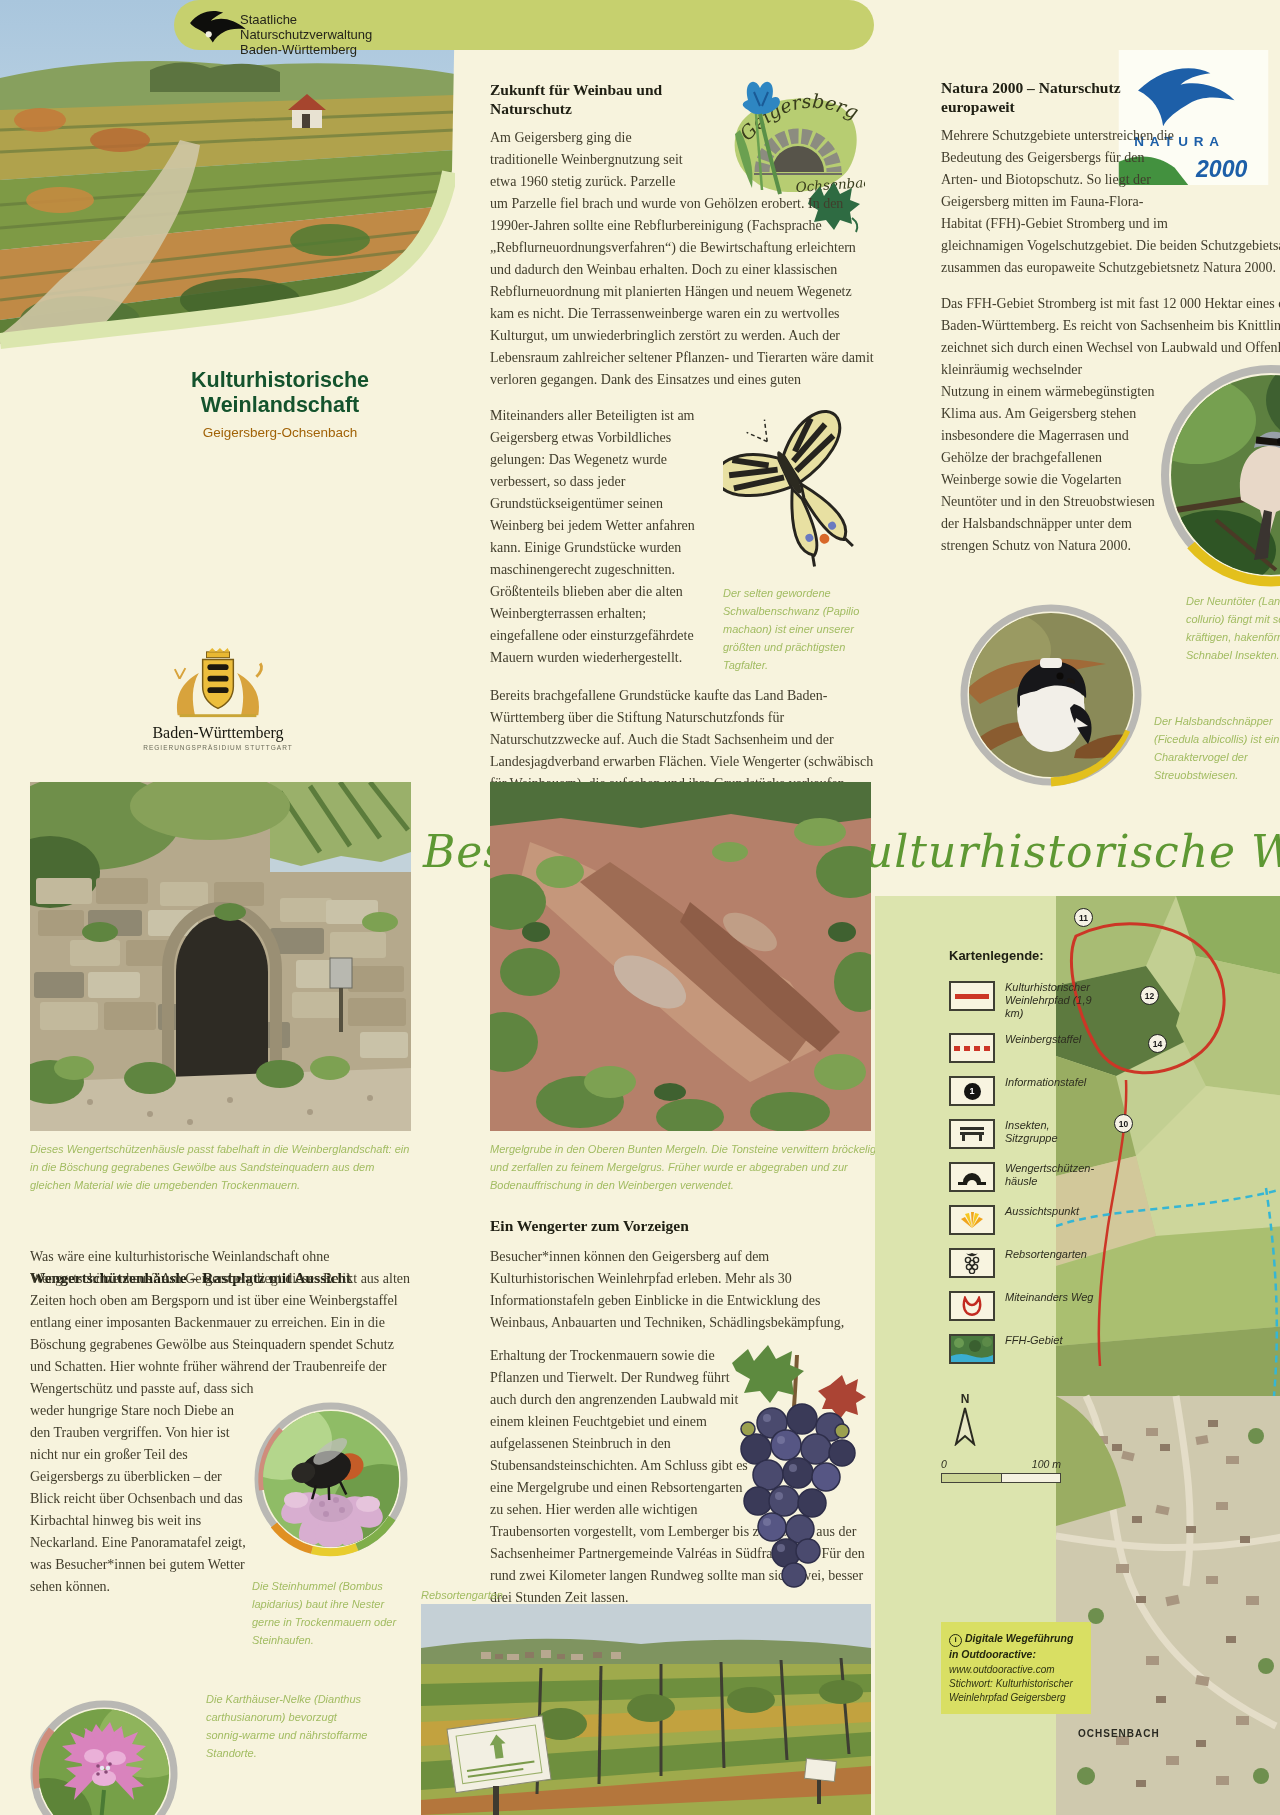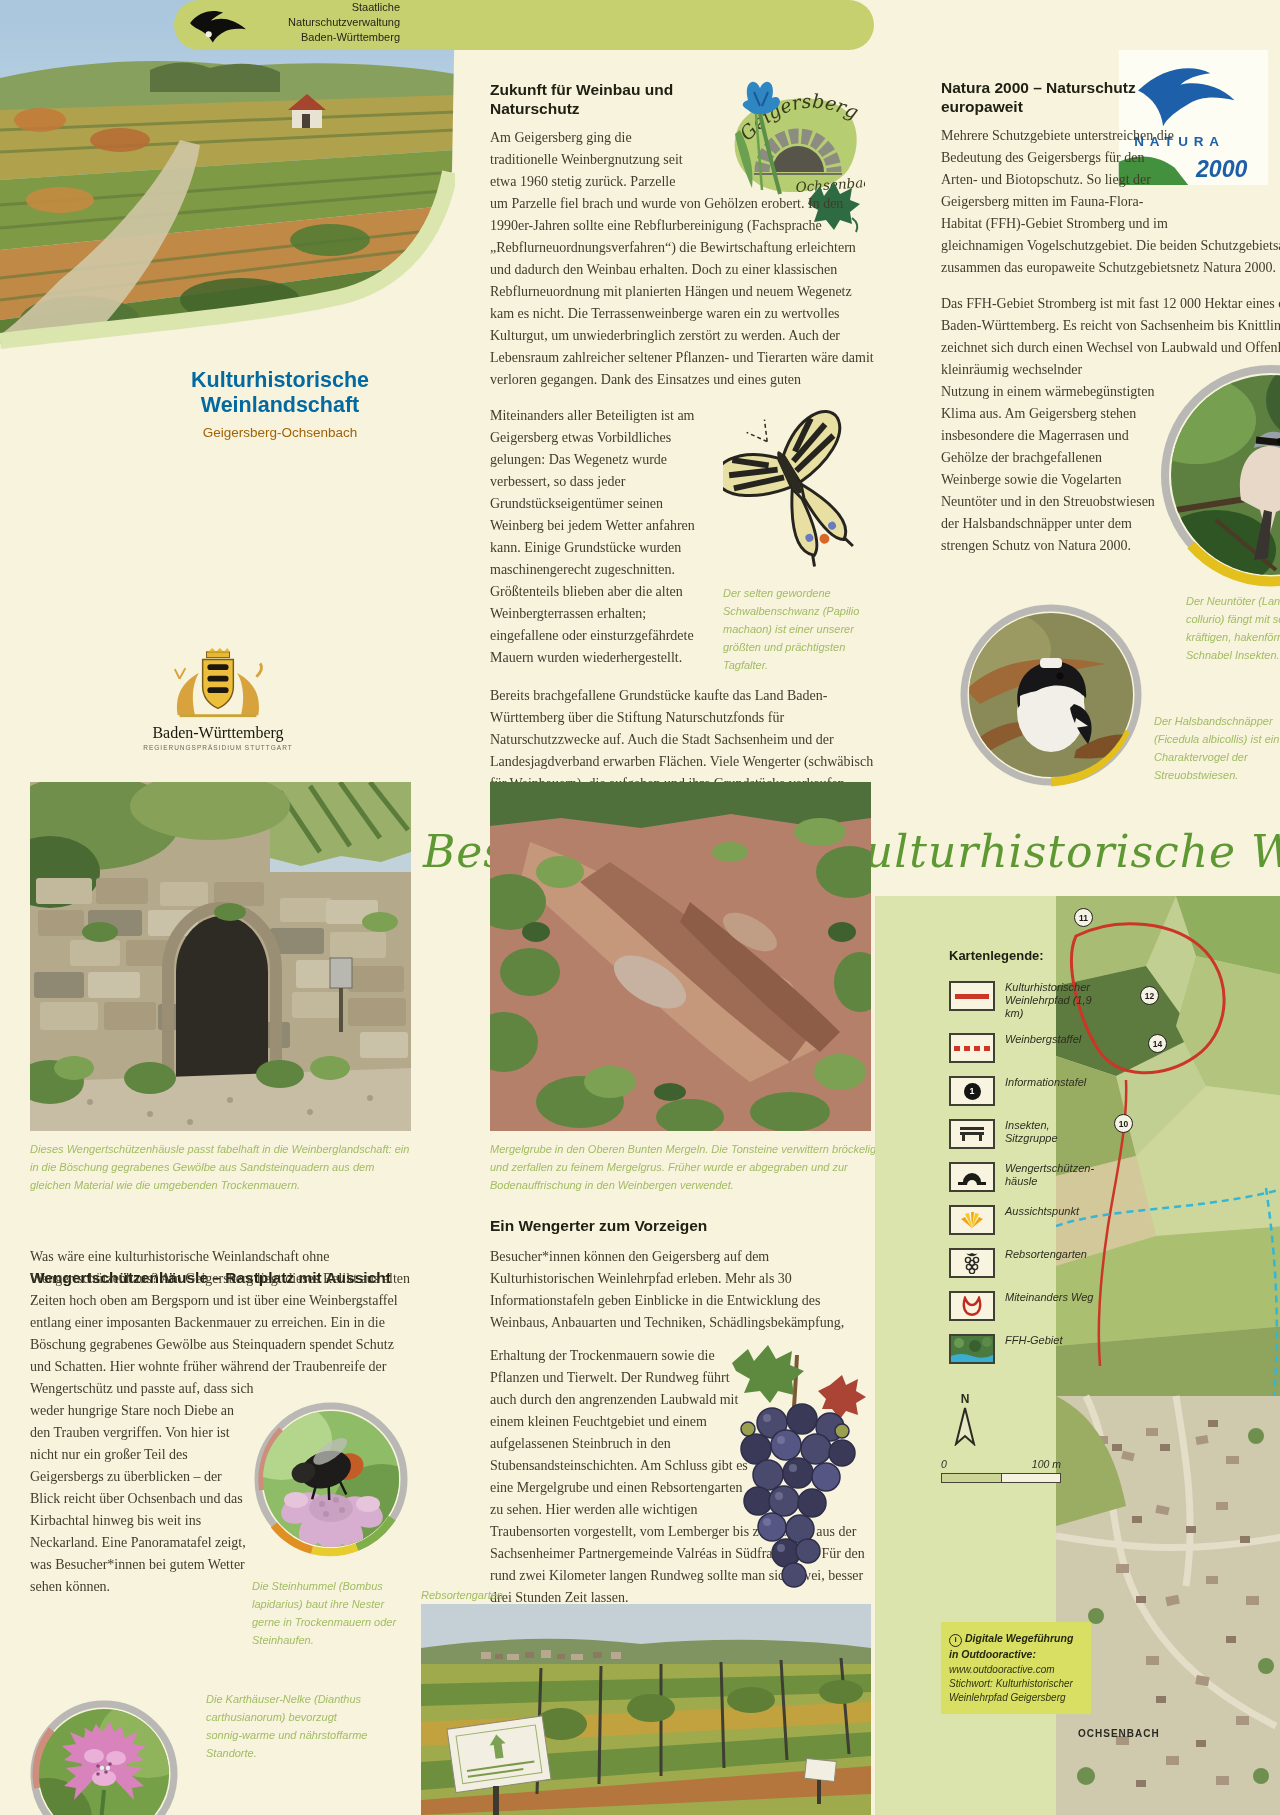--- a/index.html
+++ b/index.html
@@ -1,21 +1,21 @@
 <!DOCTYPE html>
 <html><head>
 <meta charset="utf-8">
 <style>
   html,body{margin:0;padding:0;}
   #page{position:relative;width:1280px;height:1815px;background:#f7f3dd;overflow:hidden;
         font-family:"Liberation Sans",sans-serif;}
   .abs{position:absolute;}
   .serif{font-family:"Liberation Serif",serif;font-size:14px;line-height:22px;color:#413d2c;}
   .serif p{margin:0 0 14px 0;}
-  .h3{font-family:Liberation Sans, sans-serif;font-weight:bold;font-size:15.5px;line-height:19px;color:#2020130;color:#202014;}
+  .h3{font-family:Liberation Serif, serif;font-weight:bold;font-size:15.5px;line-height:19px;color:#2020130;color:#202014;}
   .cap{font-family:"Liberation Sans",sans-serif;font-style:italic;font-size:11px;line-height:18px;color:#a2bc62;}
   .legend-label{font-style:italic;font-size:11px;line-height:13px;color:#2e2e20;}
   .fl-r{float:right;}
   .clr{clear:both;}
   .iconbox{width:46px;height:30px;background:#f8f4e0;border:2px solid #3f3f33;box-sizing:border-box;
            display:flex;align-items:center;justify-content:center;flex:none;}
   .legend-row{display:flex;gap:10px;align-items:flex-start;margin-bottom:13px;}
   .marker{position:absolute;width:17px;height:17px;border-radius:50%;background:#f5f2e4;border:1.5px solid #222;
           font-size:8.5px;font-weight:bold;color:#1a1a1a;display:flex;align-items:center;justify-content:center;}
   .script{font-family:"DejaVu Serif",serif;font-style:italic;font-size:44px;color:#5e9833;white-space:nowrap;letter-spacing:1px;}
@@ -69,28 +69,28 @@
       <path d="M0,344 C120,330 260,318 340,300 C400,286 440,240 452,170 L455,0 L470,0 L470,350 L0,350 Z" fill="#f7f3dd"></path>
       <path d="M0,341 C120,327 260,315 340,297 C398,283 437,240 450,172" fill="none" stroke="#dbe6ae" stroke-width="16"></path>
     </svg>
   </div>
 
   <div class="abs" style="left:174px;top:0;width:700px;height:50px;background:#c6d06e;border-radius:0 0 26px 26px;border-bottom-left-radius:26px;border-top-left-radius:0;border-radius:26px;border-top-left-radius:26px;">
     <svg class="abs" style="left:14px;top:6px;" width="62" height="38" viewBox="0 0 60 36">
       <path d="M2,16 C10,6 22,2 34,6 C28,9 24,12 22,14 C32,10 44,12 56,22 C46,21 40,22 36,24 C30,27 26,31 24,35 C21,29 16,25 10,22 C6,20 3,18 2,16 Z" fill="#0e0e0c"></path>
       <circle cx="20" cy="27" r="3" fill="#f2f0e0"></circle>
     </svg>
-    <div class="abs" style="left:66px;top:0;width:160px;text-align:right;font-size:11px;line-height:15px;color:#26261a;">
+    <div class="abs" style="left:66px;top:12px;width:160px;font-size:13px;line-height:15px;color:#26261a;">
       <div>Staatliche Naturschutzverwaltung</div>
       <div>Baden-Württemberg</div>
     </div>
   </div>
 
   <div class="abs" style="left:170px;top:368px;width:220px;text-align:center;">
-    <div style="font-weight:bold;font-size:21.5px;line-height:25px;color:#0369a1;">
+    <div style="font-weight:bold;font-size:21.5px;line-height:25px;color:#14532d;">
       <div>Kulturhistorische</div>
       <div>Weinlandschaft</div>
     </div>
     <div style="font-size:13.5px;color:#a16207;margin-top:7px;">Geigersberg-Ochsenbach</div>
   </div>
 
   <div class="abs" style="left:128px;top:648px;width:180px;text-align:center;">
     <svg width="120" height="72" viewBox="0 0 120 75">
       <rect x="48" y="4" width="24" height="6" fill="#e8b832" stroke="#7a5c16"></rect>
       <path d="M50,4 l4,-4 l4,4 l4,-4 l4,4 l4,-4 l2,4 Z" fill="#e8b832"></path>

